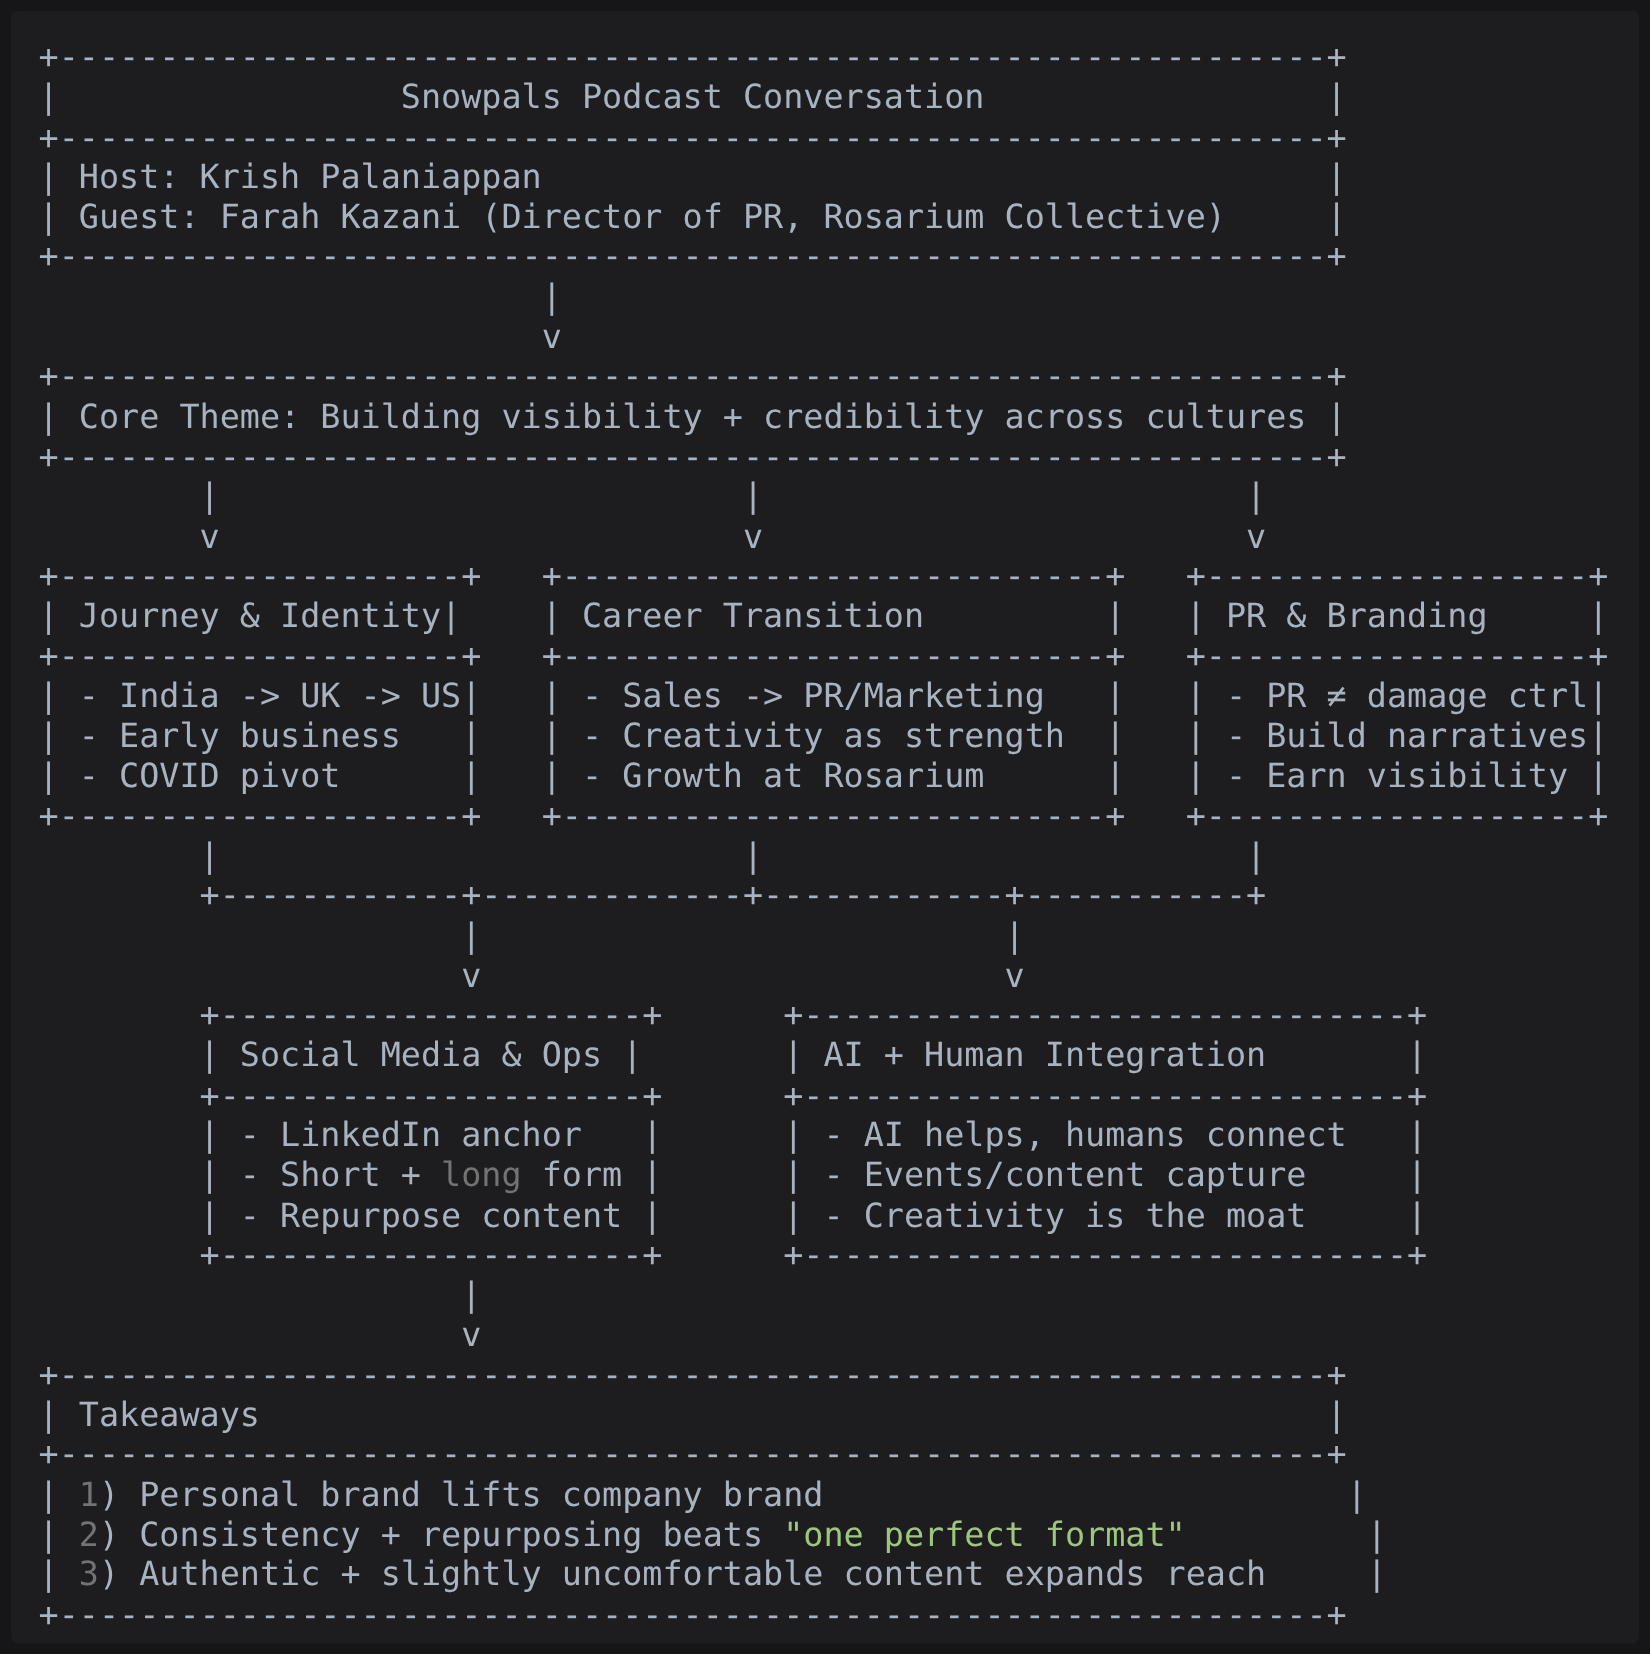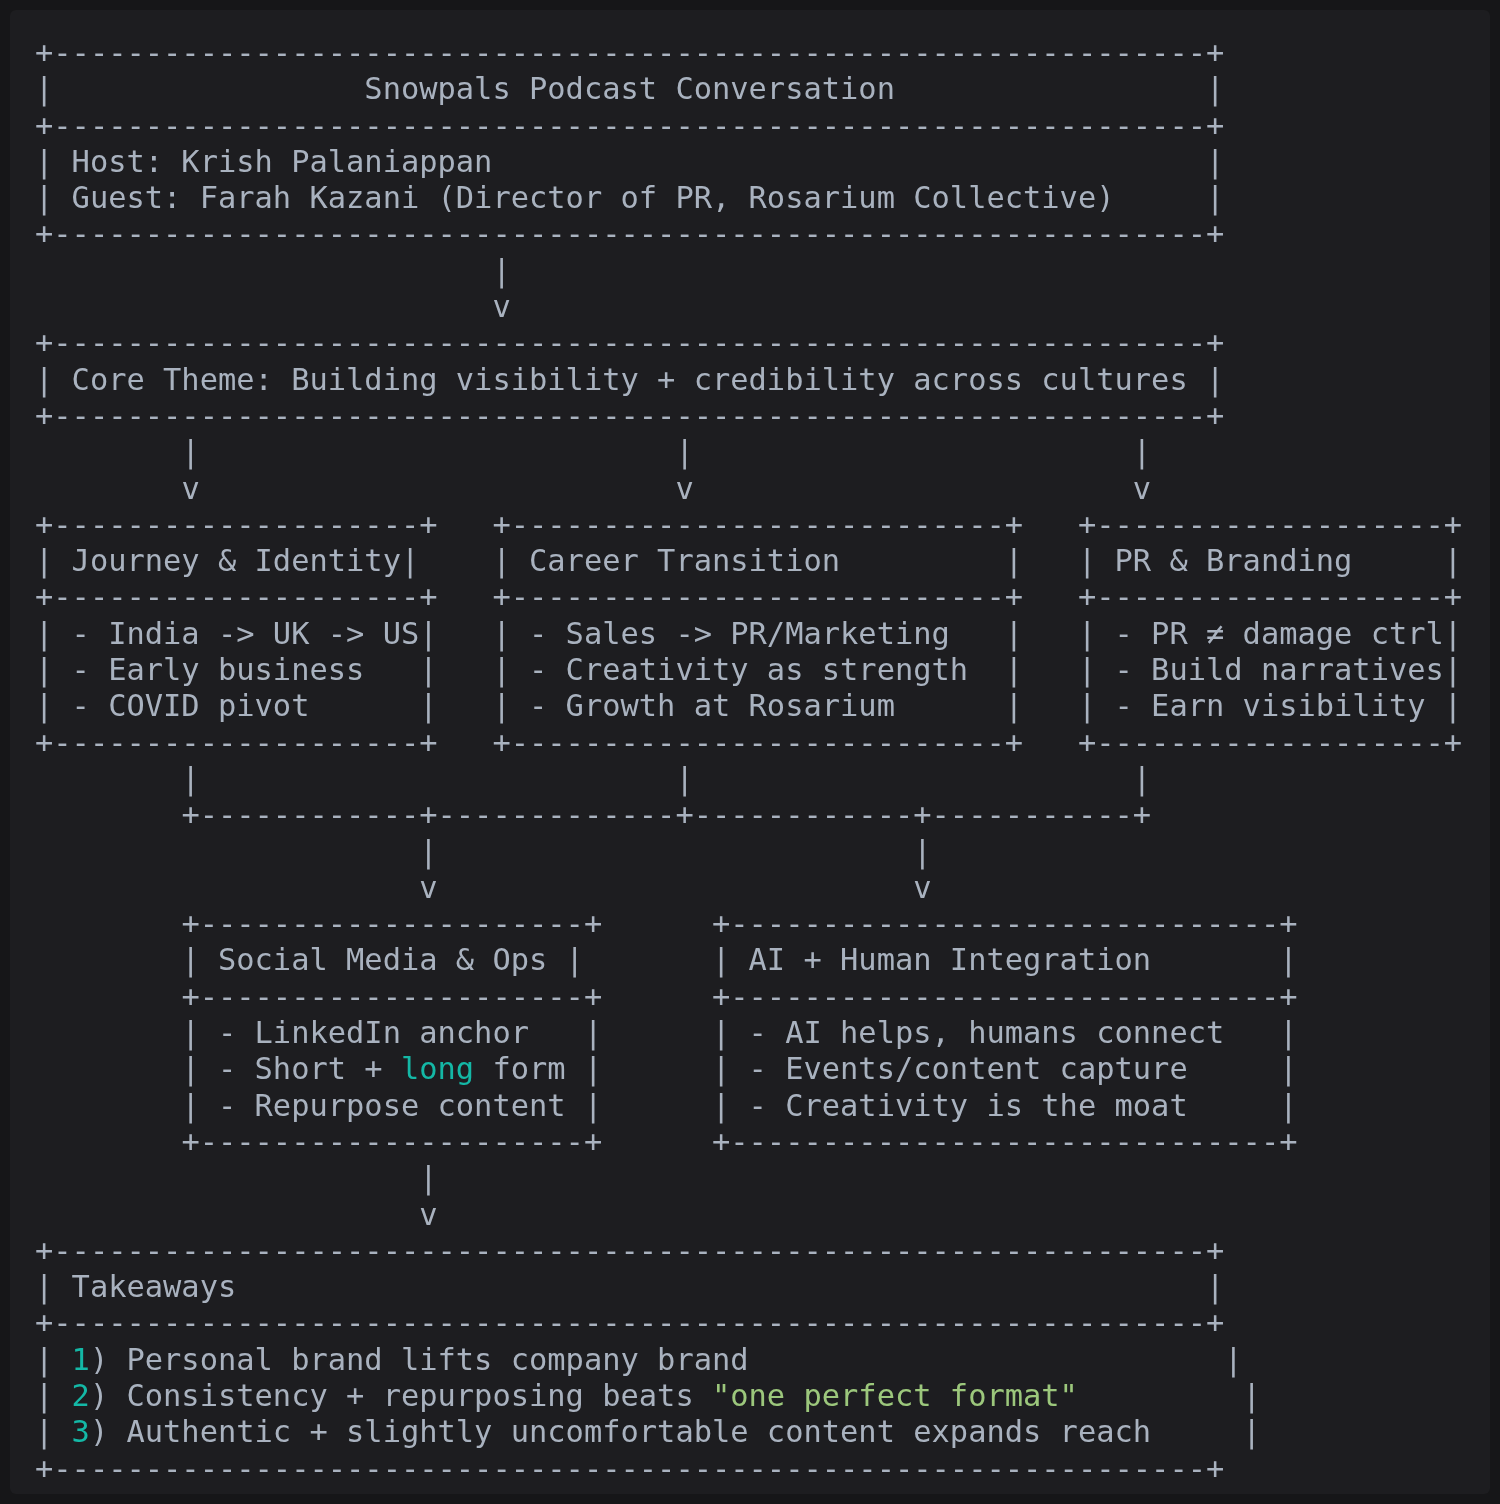--- a/index.html
+++ b/index.html
@@ -17,21 +17,21 @@
   }
   pre.ascii {
     margin: 0;
     padding: 25px 0 0 25px;
     font-family: "DejaVu Sans Mono", "Liberation Mono", monospace;
     font-size: 30.4px;
     line-height: 36.3px;
     color: #a9b2bf;
   }
   .ln { white-space: pre; height: 36.3px; }
-  .c-orange { color: #14b8a6; }
+  .c-orange { color: #737373; }
   .c-green  { color: #9cc77c; }
 </style>
 </head>
 <body>
 
 <div class="panel">
   <pre class="ascii" id="diagram"><div class="ln"><span>+</span><span>---------------------------------------------------------------</span><span>+</span></div><div class="ln"><span>|</span><span>                 </span><span>Snowpals Podcast Conversation</span><span>                 </span><span>|</span></div><div class="ln"><span>+</span><span>---------------------------------------------------------------</span><span>+</span></div><div class="ln"><span>| Host: Krish Palaniappan</span><span>                                       </span><span>|</span></div><div class="ln"><span>| Guest: Farah Kazani (Director of PR, Rosarium Collective)</span><span>     </span><span>|</span></div><div class="ln"><span>+</span><span>---------------------------------------------------------------</span><span>+</span></div><div class="ln"><span>                         </span><span>|</span></div><div class="ln"><span>                         </span><span>v</span></div><div class="ln"><span>+</span><span>---------------------------------------------------------------</span><span>+</span></div><div class="ln"><span>| Core Theme: Building visibility + credibility across cultures |</span></div><div class="ln"><span>+</span><span>---------------------------------------------------------------</span><span>+</span></div><div class="ln"><span>        </span><span>|</span><span>                          </span><span>|</span><span>                        </span><span>|</span></div><div class="ln"><span>        </span><span>v</span><span>                          </span><span>v</span><span>                        </span><span>v</span></div><div class="ln"><span>+</span><span>--------------------</span><span>+</span><span>   </span><span>+</span><span>---------------------------</span><span>+</span><span>   </span><span>+</span><span>-------------------</span><span>+</span></div><div class="ln"><span>| Journey &amp; Identity|</span><span>    </span><span>| Career Transition</span><span>         </span><span>|</span><span>   </span><span>| PR &amp; Branding</span><span>     </span><span>|</span></div><div class="ln"><span>+</span><span>--------------------</span><span>+</span><span>   </span><span>+</span><span>---------------------------</span><span>+</span><span>   </span><span>+</span><span>-------------------</span><span>+</span></div><div class="ln"><span>| - India -&gt; UK -&gt; US|</span><span>   </span><span>| - Sales -&gt; PR/Marketing</span><span>   </span><span>|</span><span>   </span><span>| - PR ≠ damage ctrl|</span></div><div class="ln"><span>| - Early business</span><span>   </span><span>|</span><span>   </span><span>| - Creativity as strength</span><span>  </span><span>|</span><span>   </span><span>| - Build narratives|</span></div><div class="ln"><span>| - COVID pivot</span><span>      </span><span>|</span><span>   </span><span>| - Growth at Rosarium</span><span>      </span><span>|</span><span>   </span><span>| - Earn visibility |</span></div><div class="ln"><span>+</span><span>--------------------</span><span>+</span><span>   </span><span>+</span><span>---------------------------</span><span>+</span><span>   </span><span>+</span><span>-------------------</span><span>+</span></div><div class="ln"><span>        </span><span>|</span><span>                          </span><span>|</span><span>                        </span><span>|</span></div><div class="ln"><span>        </span><span>+</span><span>------------</span><span>+</span><span>-------------</span><span>+</span><span>------------</span><span>+</span><span>-----------</span><span>+</span></div><div class="ln"><span>                     </span><span>|</span><span>                          </span><span>|</span></div><div class="ln"><span>                     </span><span>v</span><span>                          </span><span>v</span></div><div class="ln"><span>        </span><span>+</span><span>---------------------</span><span>+</span><span>      </span><span>+</span><span>------------------------------</span><span>+</span></div><div class="ln"><span>        </span><span>| Social Media &amp; Ops |</span><span>       </span><span>| AI + Human Integration</span><span>       </span><span>|</span></div><div class="ln"><span>        </span><span>+</span><span>---------------------</span><span>+</span><span>      </span><span>+</span><span>------------------------------</span><span>+</span></div><div class="ln"><span>        </span><span>| - LinkedIn anchor</span><span>   </span><span>|</span><span>      </span><span>| - AI helps, humans connect</span><span>   </span><span>|</span></div><div class="ln"><span>        </span><span>| - Short + </span><span class="c-orange">long</span><span> form |</span><span>      </span><span>| - Events/content capture</span><span>     </span><span>|</span></div><div class="ln"><span>        </span><span>| - Repurpose content |</span><span>      </span><span>| - Creativity is the moat</span><span>     </span><span>|</span></div><div class="ln"><span>        </span><span>+</span><span>---------------------</span><span>+</span><span>      </span><span>+</span><span>------------------------------</span><span>+</span></div><div class="ln"><span>                     </span><span>|</span></div><div class="ln"><span>                     </span><span>v</span></div><div class="ln"><span>+</span><span>---------------------------------------------------------------</span><span>+</span></div><div class="ln"><span>| Takeaways</span><span>                                                     </span><span>|</span></div><div class="ln"><span>+</span><span>---------------------------------------------------------------</span><span>+</span></div><div class="ln"><span>| </span><span class="c-orange">1</span><span>) Personal brand lifts company brand</span><span>                          </span><span>|</span></div><div class="ln"><span>| </span><span class="c-orange">2</span><span>) Consistency + repurposing beats </span><span class="c-green">"one perfect format"</span><span>         </span><span>|</span></div><div class="ln"><span>| </span><span class="c-orange">3</span><span>) Authentic + slightly uncomfortable content expands reach</span><span>     </span><span>|</span></div><div class="ln"><span>+</span><span>---------------------------------------------------------------</span><span>+</span></div></pre>
 </div>
 
 </body></html>

